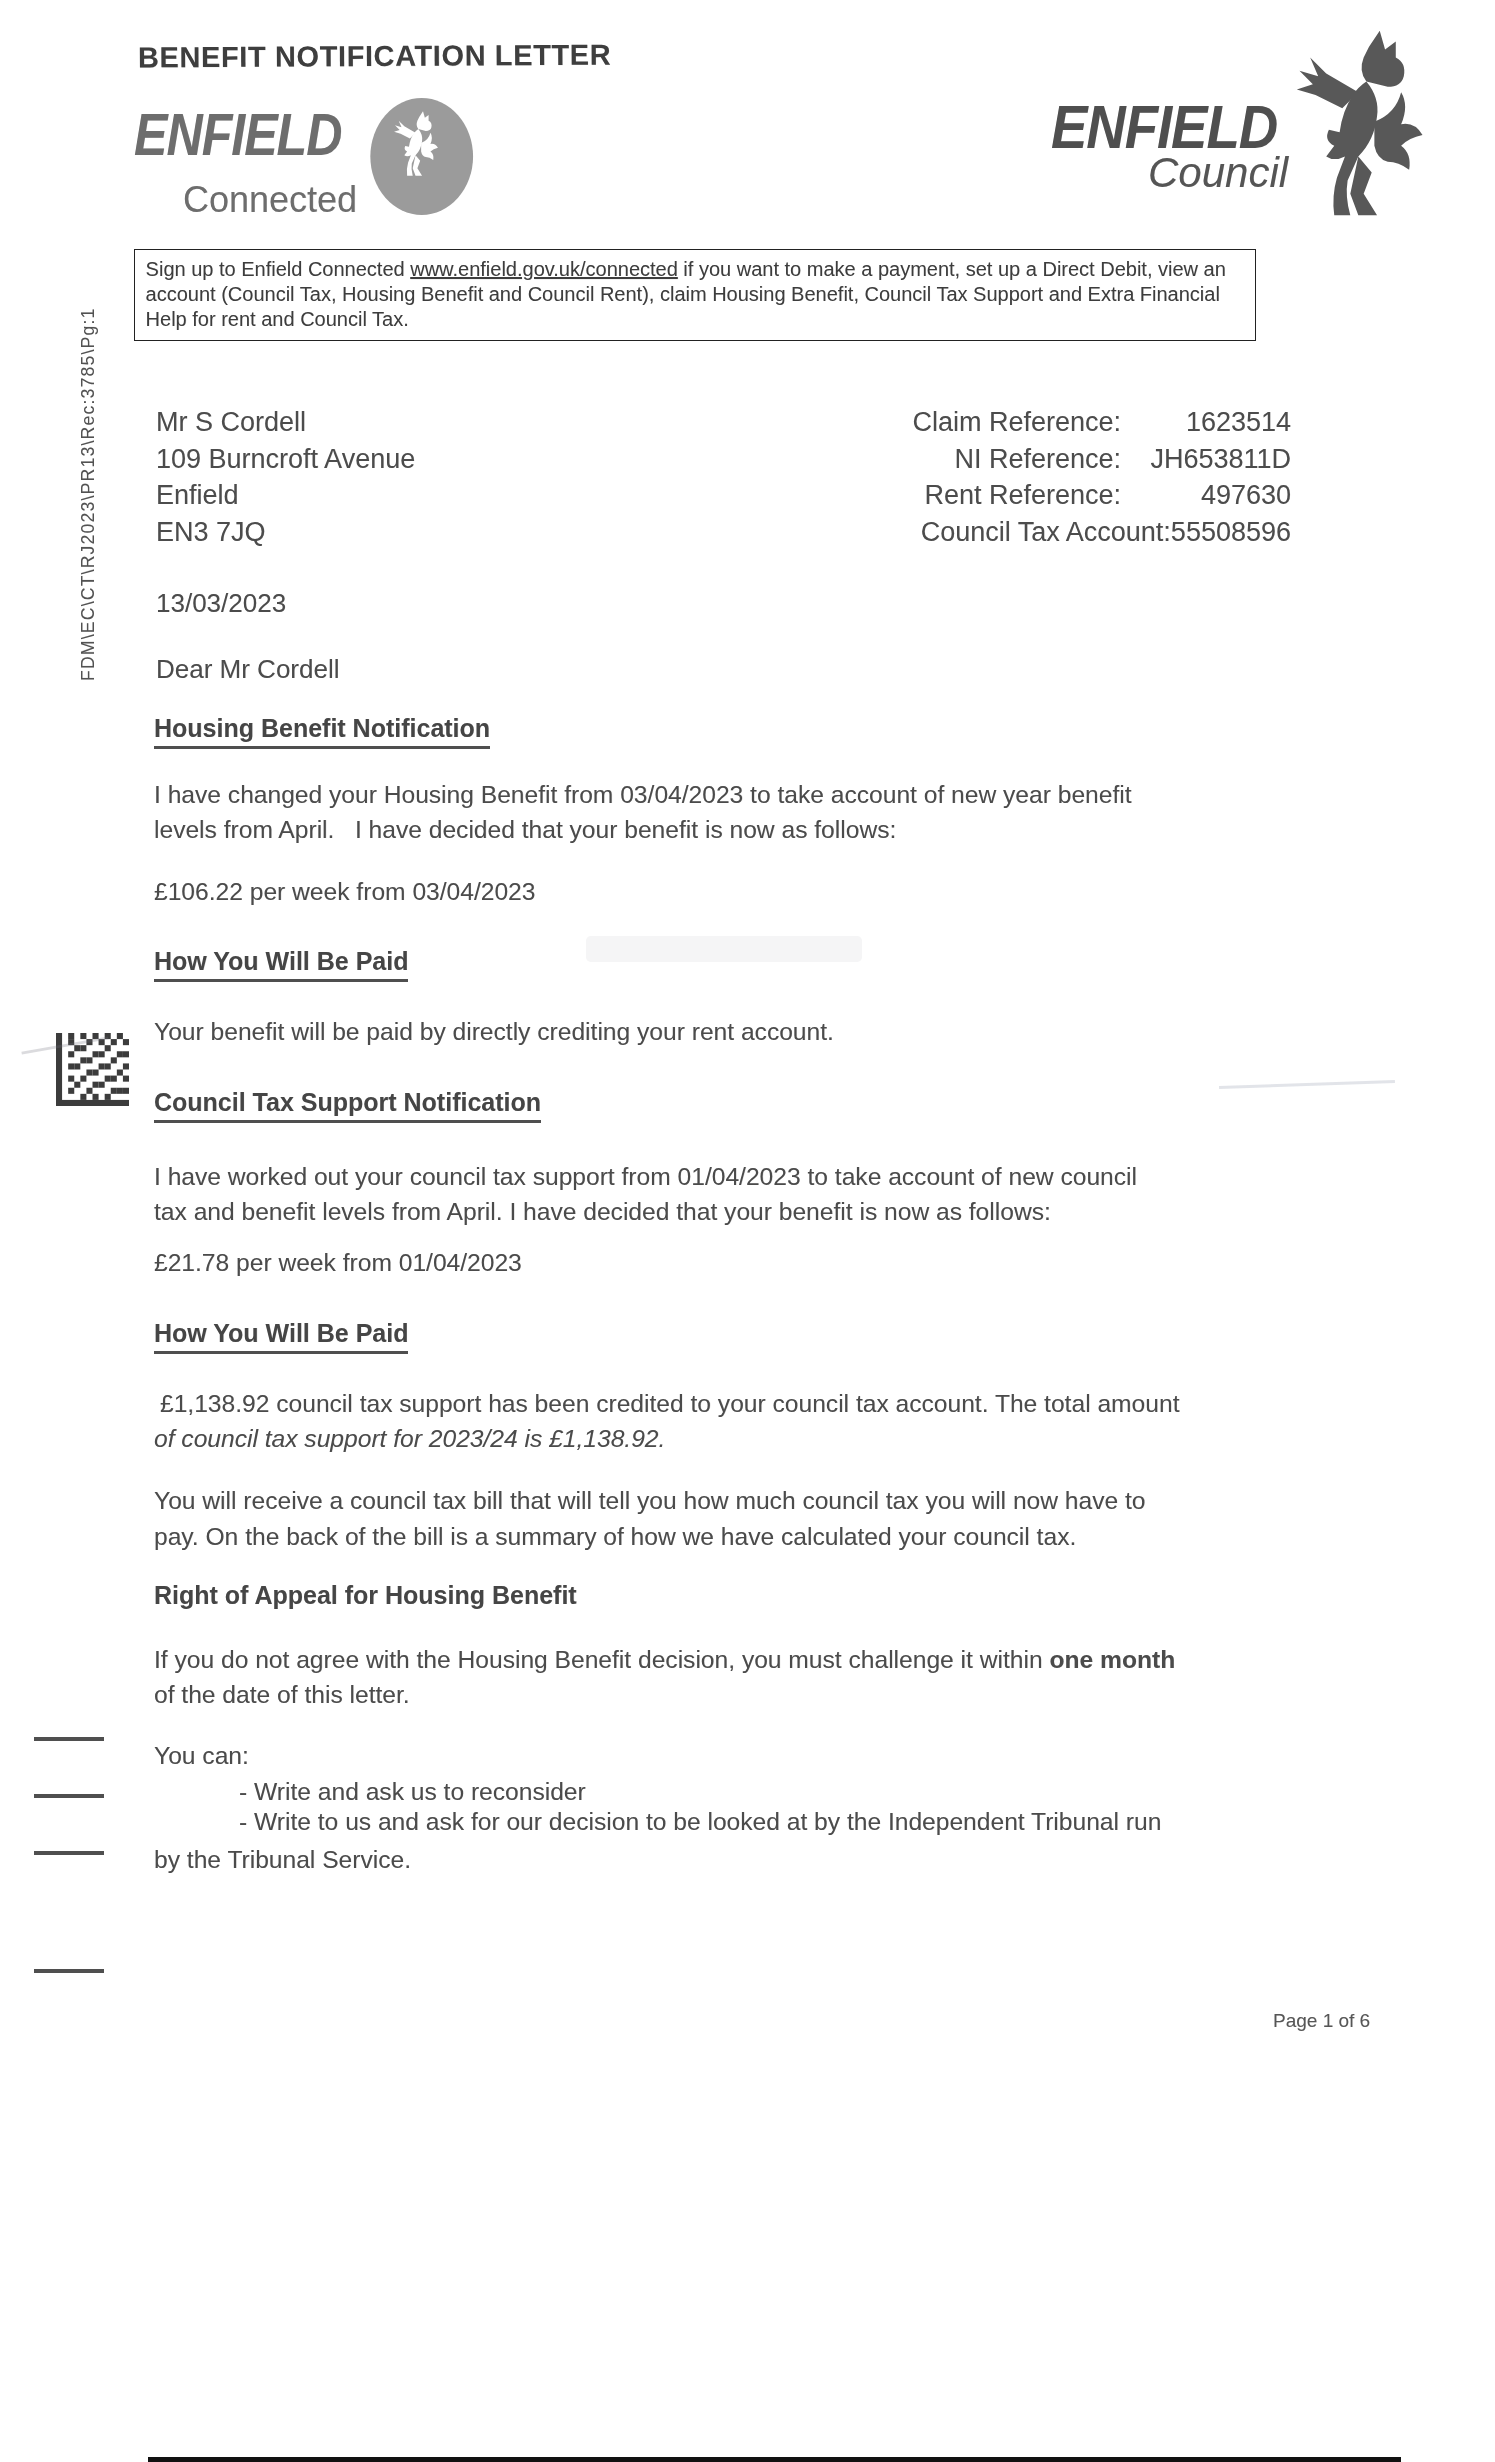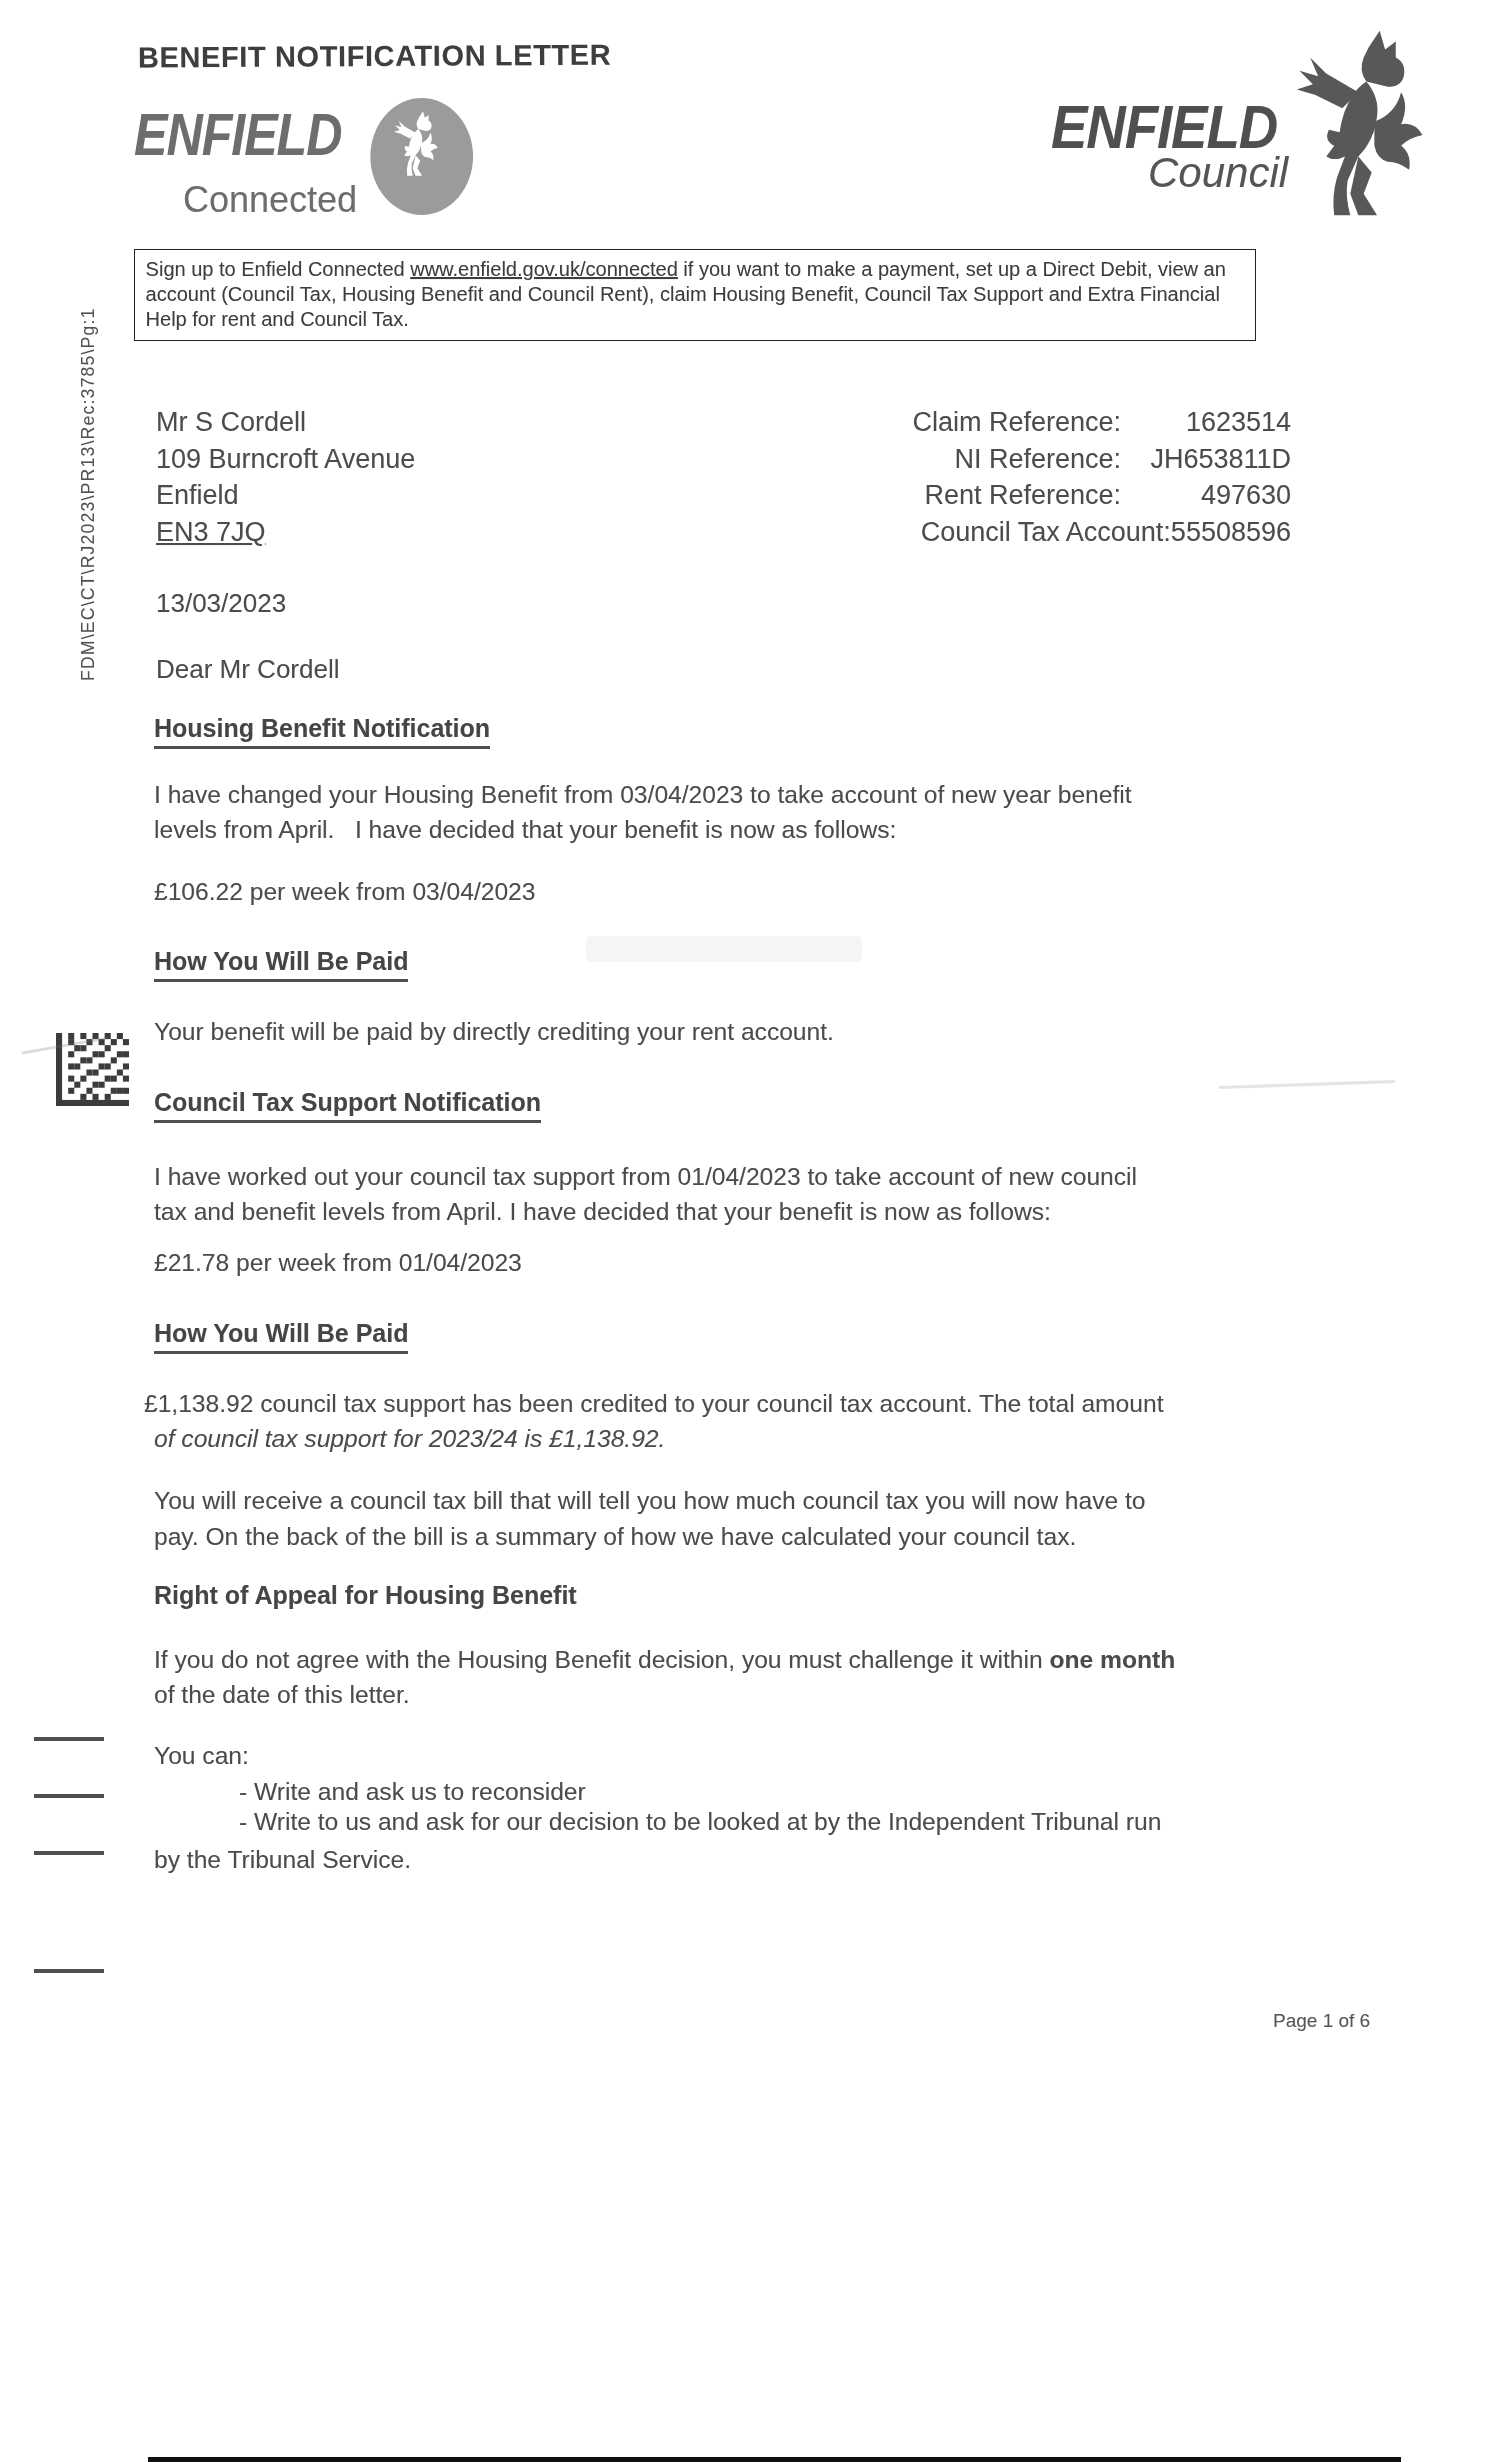--- a/index.html
+++ b/index.html
@@ -127,21 +127,21 @@
 
   <div class="signup-box">
     <span>Sign up to Enfield Connected </span><span class="link">www.enfield.gov.uk/connected</span><span> if you want to make a payment, set up a Direct Debit, view an account (Council Tax, Housing Benefit and Council Rent), claim Housing Benefit, Council Tax Support and Extra Financial Help for rent and Council Tax.</span>
   </div>
 
   <div class="abs side-code">FDM\EC\CT\RJ2023\PR13\Rec:3785\Pg:1</div>
 
   <div class="abs addr" style="left:156px; top:407px;">Mr S Cordell</div>
   <div class="abs addr" style="left:156px; top:444px;">109 Burncroft Avenue</div>
   <div class="abs addr" style="left:156px; top:480px;">Enfield</div>
-  <div class="abs addr" style="left:156px; top:517px;text-decoration:underline;">EN3 7JQ</div>
+  <div class="abs addr" style="left:156px; top:517px;">EN3 7JQ</div>
 
   <div class="ref-row" style="top:407px;">
     <span>Claim Reference:</span>
     <span class="val">1623514</span>
   </div>
   <div class="ref-row" style="top:444px;">
     <span>NI Reference:</span>
     <span class="val">JH653811D</span>
   </div>
   <div class="ref-row" style="top:480px;">
@@ -217,21 +217,21 @@
       </g>
     </svg>
   </div>
 
   <div class="abs heading underlined" style="left:154px; top:1088px;">Council Tax Support Notification</div>
   <div class="abs body-line" style="left:154px; top:1163px;">I have worked out your council tax support from 01/04/2023 to take account of new council</div>
   <div class="abs body-line" style="left:154px; top:1198px;">tax and benefit levels from April. I have decided that your benefit is now as follows:</div>
   <div class="abs body-line" style="left:154px; top:1249px;">£21.78 per week from 01/04/2023</div>
 
   <div class="abs heading underlined" style="left:154px; top:1319px;">How You Will Be Paid</div>
-  <div class="abs body-line" style="left:144px; top:1390px;">£1,138.92 council tax support has been credited to your council tax account. The total amount</div>
+  <div class="abs body-line" style="left:160px; top:1390px;">£1,138.92 council tax support has been credited to your council tax account. The total amount</div>
   <div class="abs body-line" style="left:154px; top:1425px;font-style:italic;">of council tax support for 2023/24 is £1,138.92.</div>
   <div class="abs body-line" style="left:154px; top:1523px;">pay. On the back of the bill is a summary of how we have calculated your council tax.</div>
   <div class="abs body-line" style="left:154px; top:1487px;">You will receive a council tax bill that will tell you how much council tax you will now have to</div>
 
   <div class="abs heading" style="left:154px; top:1581px;">Right of Appeal for Housing Benefit</div>
   <div class="abs body-line" style="left:154px; top:1646px;">
     <span>If you do not agree with the Housing Benefit decision, you must challenge it within </span><span style="font-weight:bold;">one month</span>
   </div>
   <div class="abs body-line" style="left:154px; top:1681px;">of the date of this letter.</div>
   <div class="abs body-line" style="left:154px; top:1742px;">You can:</div>

